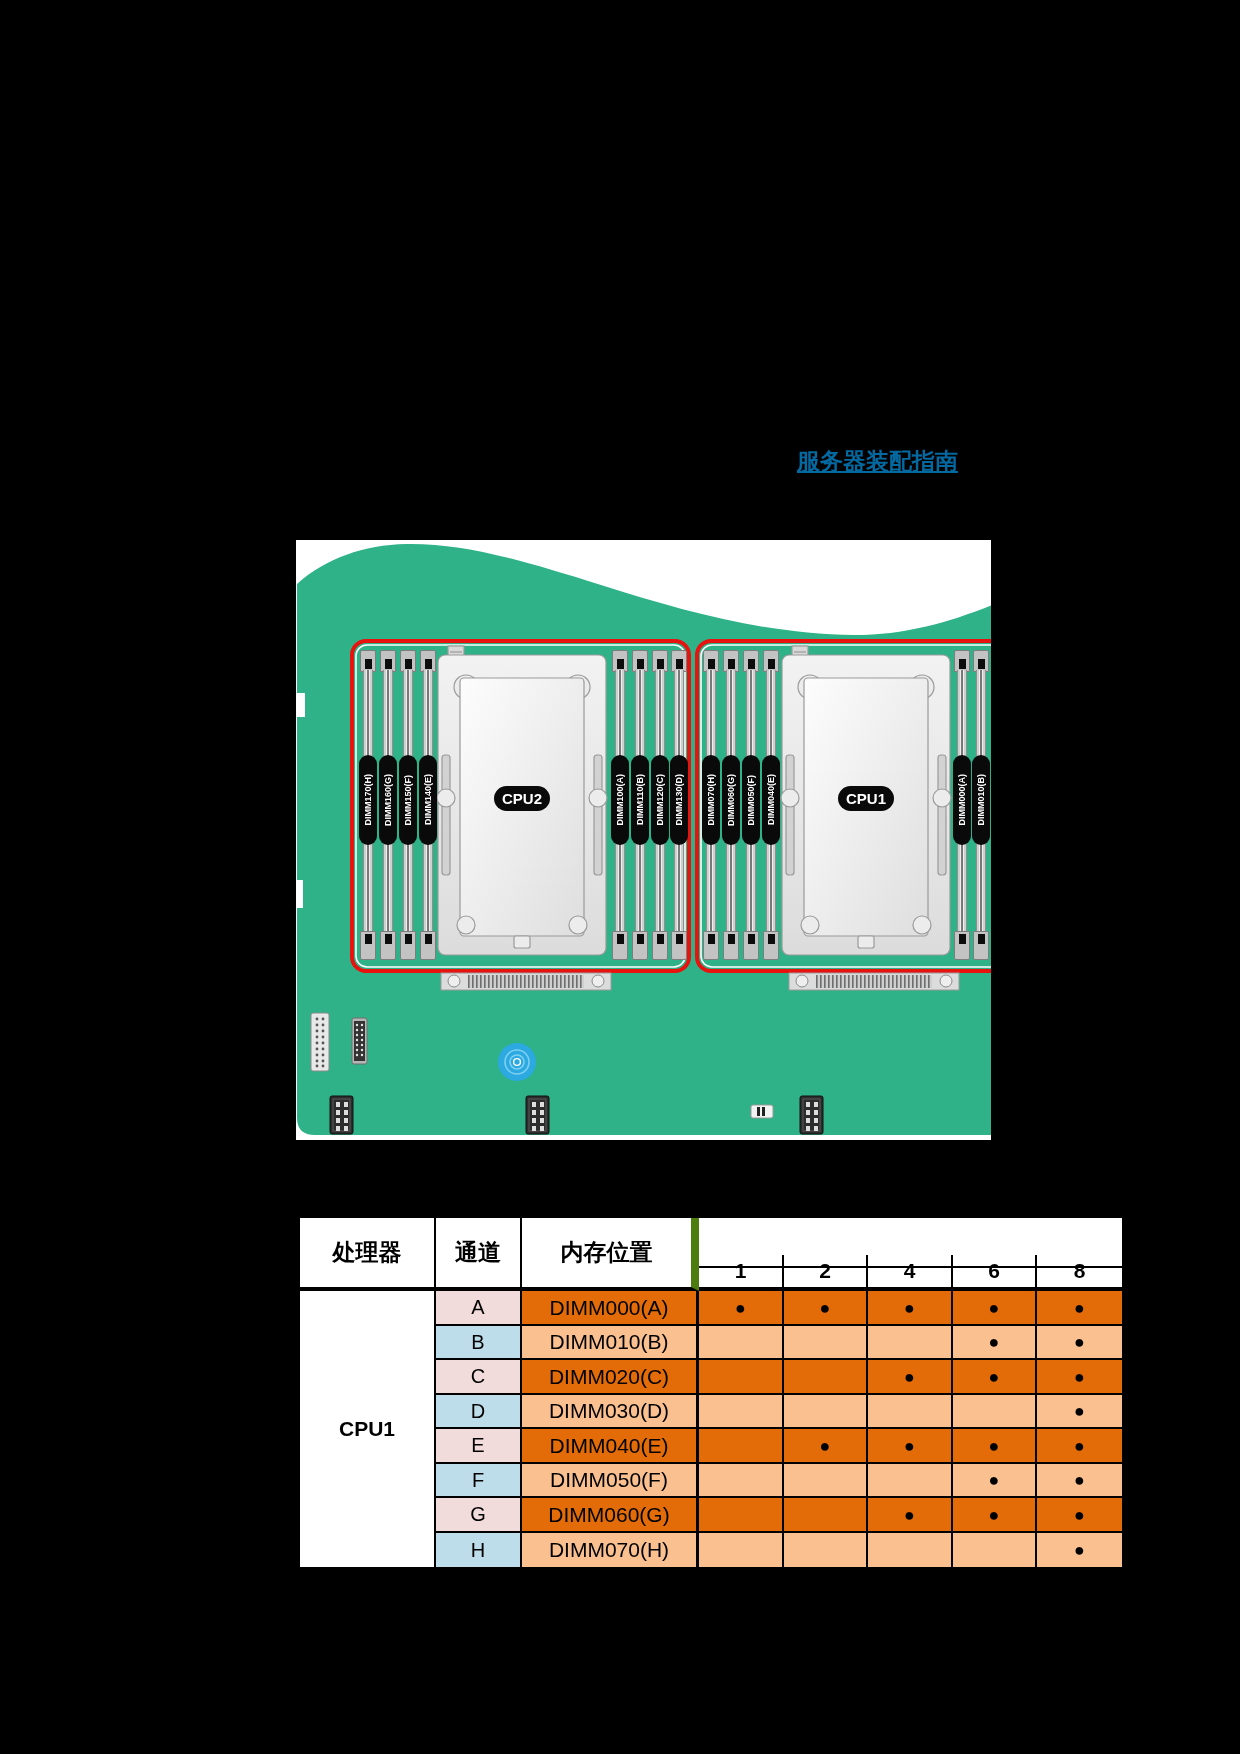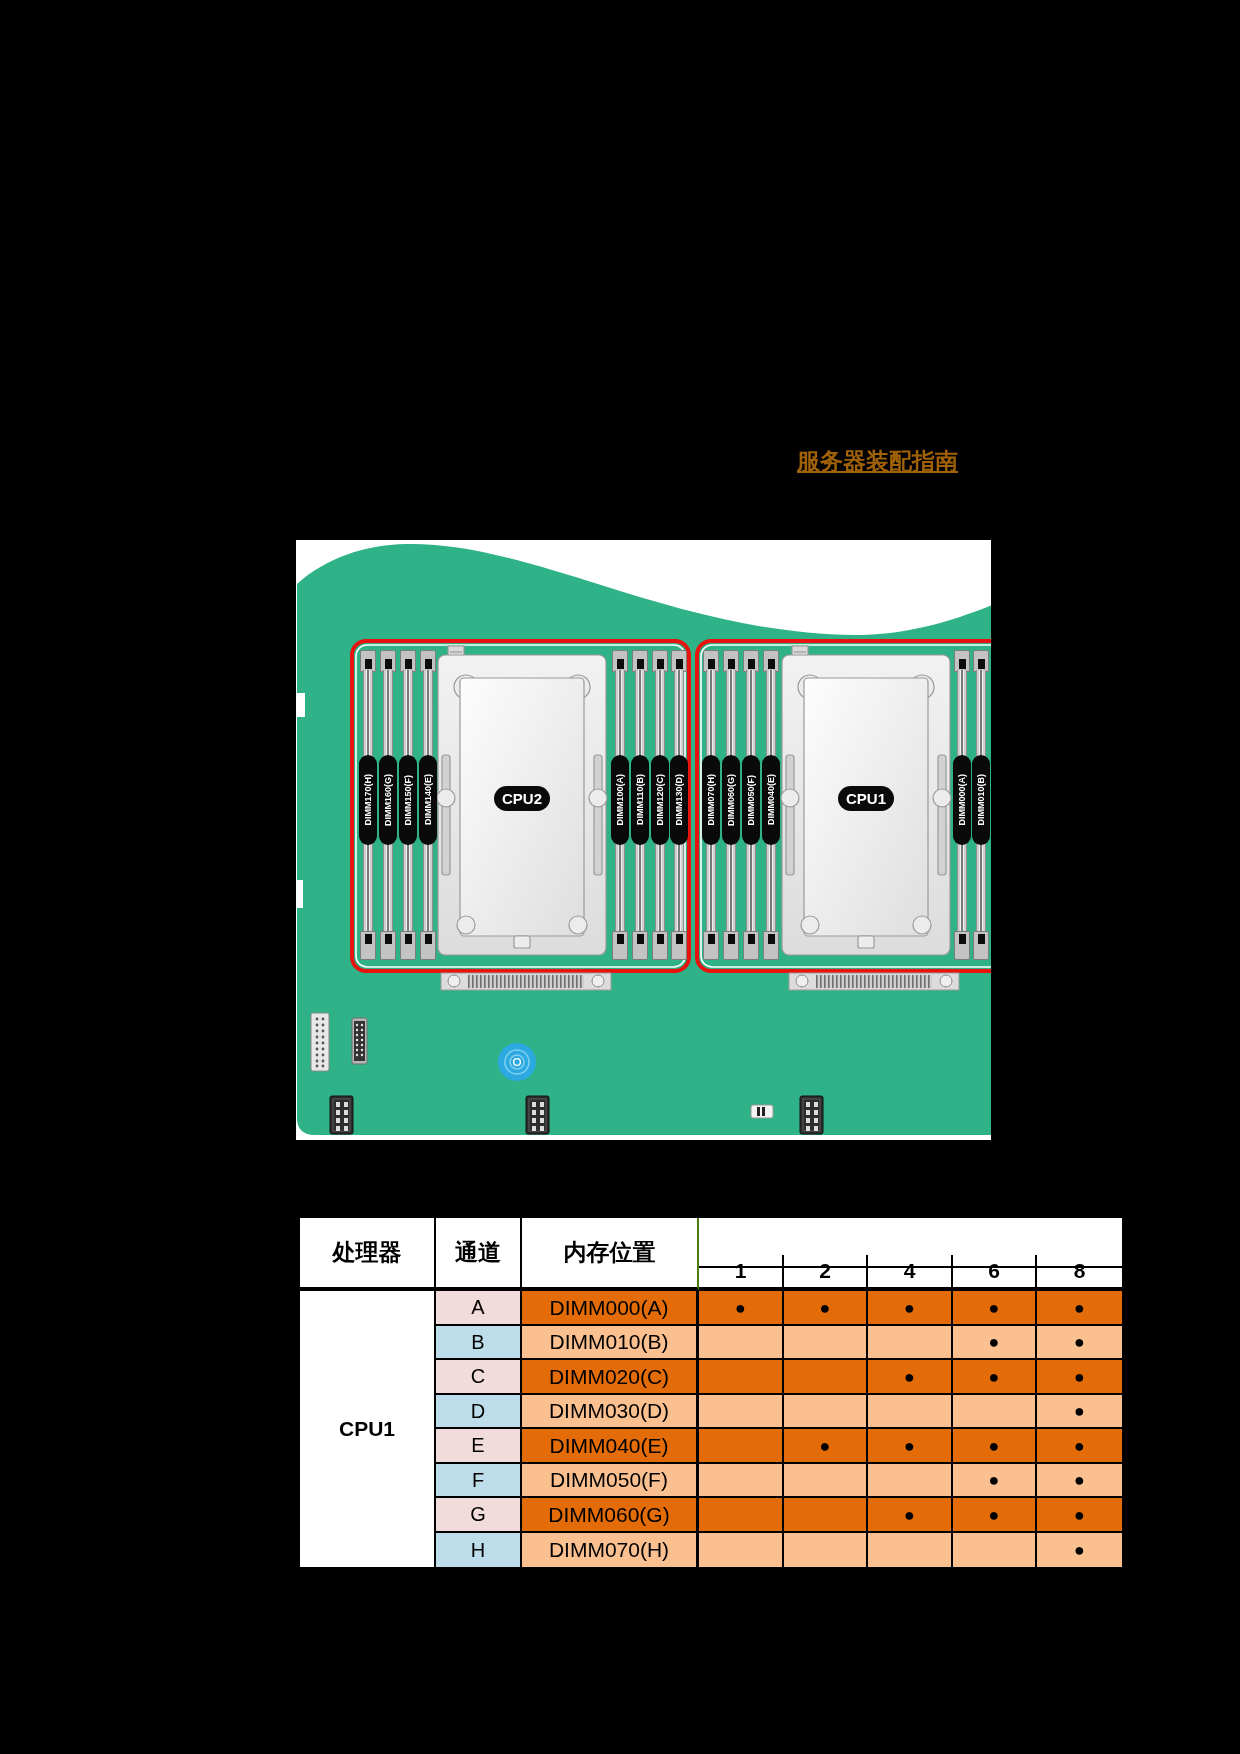--- a/index.html
+++ b/index.html
@@ -3,21 +3,21 @@
 <meta charset="utf-8">
 <style>
   html,body{margin:0;padding:0;}
   body{
     width:1240px;height:1754px;position:relative;background:#000;
     font-family:"Liberation Sans","DejaVu Sans",sans-serif;overflow:hidden;
   }
   
   .doc-link{
     position:absolute;left:797px;top:446px;
-    color:#a16207;font-size:23px;font-weight:bold;text-decoration:underline;
+    color:#0369a1;font-size:23px;font-weight:bold;text-decoration:underline;
     letter-spacing:0px;cursor:pointer;
   }
   
   .figure{
     position:absolute;left:296px;top:540px;width:695px;height:600px;
     background:#ffffff;overflow:hidden;
   }
   .figure svg{position:absolute;left:0;top:0;}
   
   .slot{position:absolute;top:110px;width:16px;height:310px;}
@@ -525,21 +525,21 @@
       <div class="cap bot">
         <i></i>
       </div>
     </div>
 </div>
 
 <div class="mem-table">
 
   <div class="c hdr hdr-span">处理器</div>
   <div class="c hdr hdr-span">通道</div>
-  <div class="c hdr hdr-span" style="border-right:2px solid #4d7c0f">内存位置</div>
+  <div class="c hdr hdr-span" style="border-right:8px solid #4d7c0f">内存位置</div>
   <div class="c hdr hdr-qty lastcol">内存数量</div>
   <div class="c num" style="grid-row:2;grid-column:4">1</div>
   <div class="c num" style="grid-row:2;grid-column:5">2</div>
   <div class="c num" style="grid-row:2;grid-column:6">4</div>
   <div class="c num" style="grid-row:2;grid-column:7">6</div>
   <div class="c num lastcol" style="grid-row:2;grid-column:8">8</div>
 
   <div class="c cpu-cell">CPU1</div>
 
   <div class="c ch ch-pink" style="grid-row:3">A</div>

